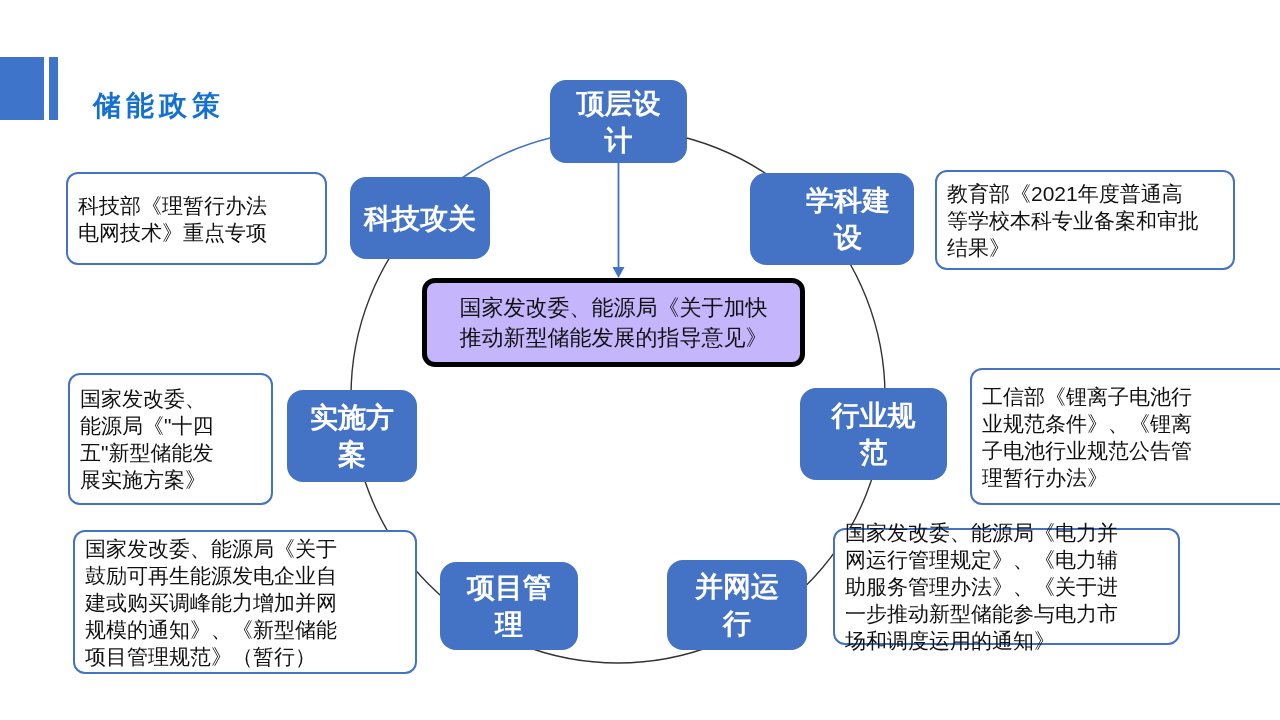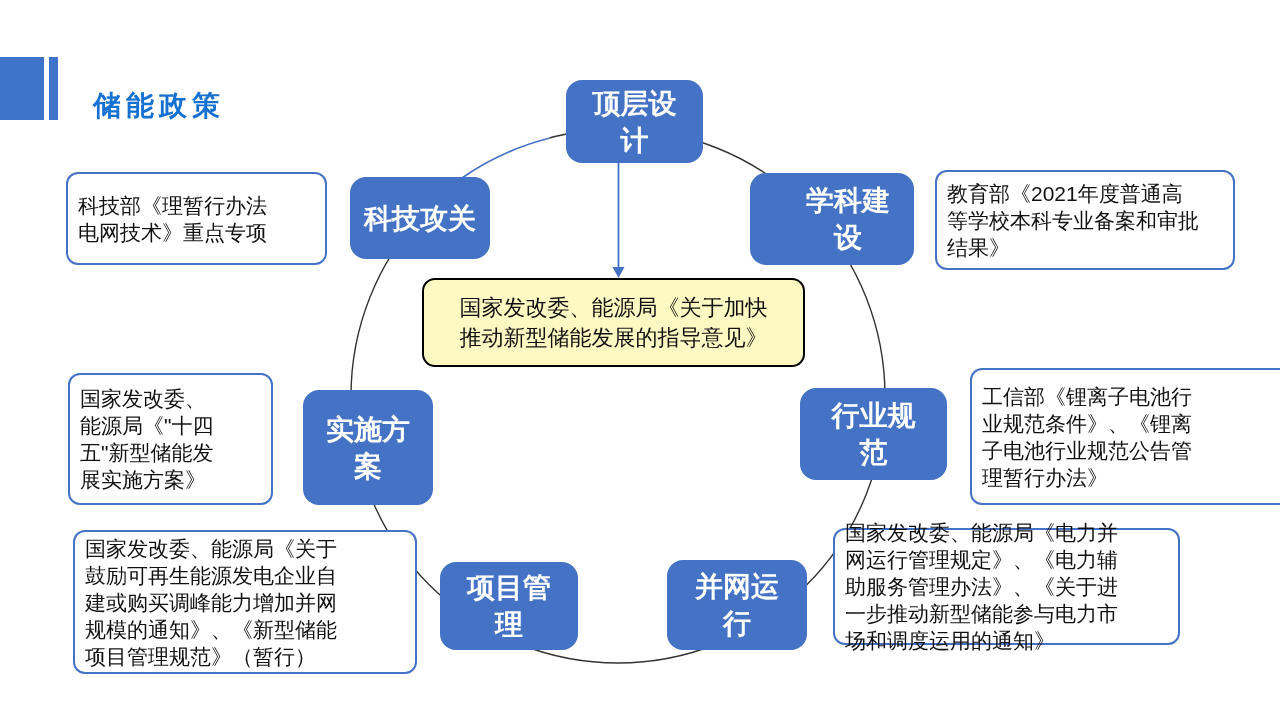--- a/index.html
+++ b/index.html
@@ -25,30 +25,30 @@
     display:flex;flex-direction:column;align-items:center;justify-content:center;
   }
   
   .callout{
     background:#ffffff;border:2px solid #4472c4;border-radius:12px;
     color:#111111;font-size:21px;line-height:27px;
     display:flex;flex-direction:column;justify-content:center;
     padding:6px 10px;box-sizing:border-box;text-align:left;
   }
   .center-box{
-    background:#fef9c3;border:2px solid #000000;border-radius:13px;
+    background:#c4b5fd;border:5px solid #000000;border-radius:13px;
     color:#111111;font-size:22px;line-height:30px;
     display:flex;flex-direction:column;justify-content:center;align-items:center;
     padding:11px 8px;box-sizing:border-box;text-align:center;
   }
   
-  #node-top      {left:566px;top:80px; width:137px;height:83px;}
+  #node-top      {left:550px;top:80px; width:137px;height:83px;}
   #node-disc     {left:750px;top:173px;width:132px;height:92px;padding-left:32px;}
   #node-tech     {left:350px;top:177px;width:140px;height:82px;}
-  #node-impl     {left:303px;top:390px;width:130px;height:115px;}
+  #node-impl     {left:287px;top:390px;width:130px;height:92px;}
   #node-industry {left:800px;top:388px;width:147px;height:92px;}
   #node-project  {left:440px;top:562px;width:138px;height:88px;}
   #node-grid     {left:667px;top:560px;width:140px;height:90px;}
 
   #callout-most    {left:66px; top:172px;width:261px;height:93px;}
   #callout-moe     {left:935px;top:170px;width:300px;height:100px;}
   #callout-ndrc    {left:68px; top:373px;width:205px;height:132px;}
   #callout-miit    {left:970px;top:368px;width:322px;height:137px;}
   #callout-projectn{left:73px; top:530px;width:344px;height:144px;}
   #callout-gridn   {left:833px;top:528px;width:347px;height:117px;}

